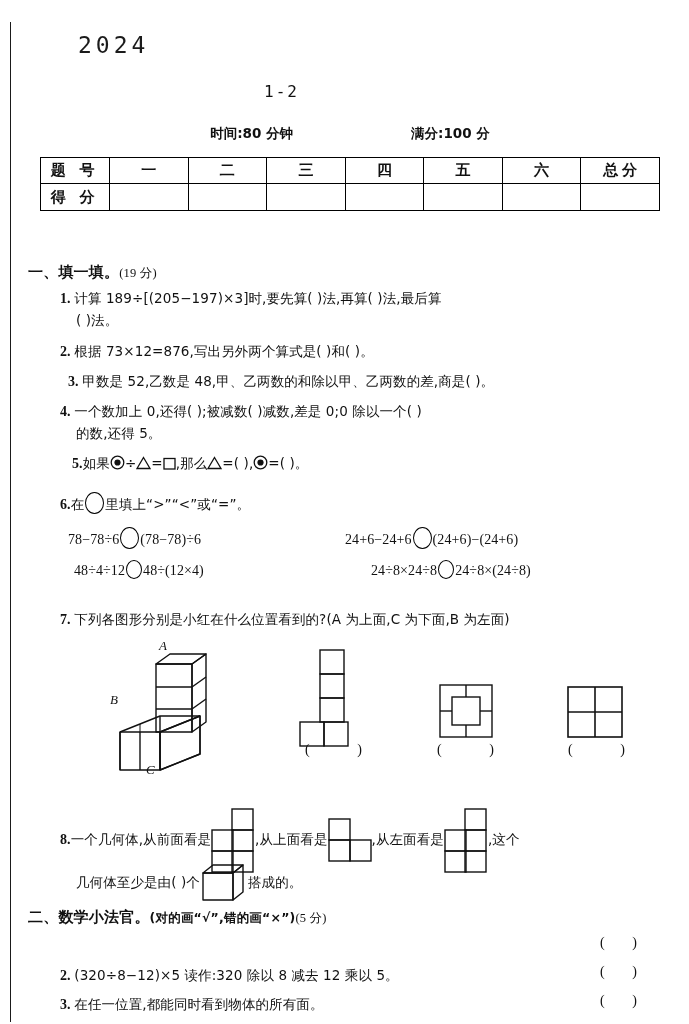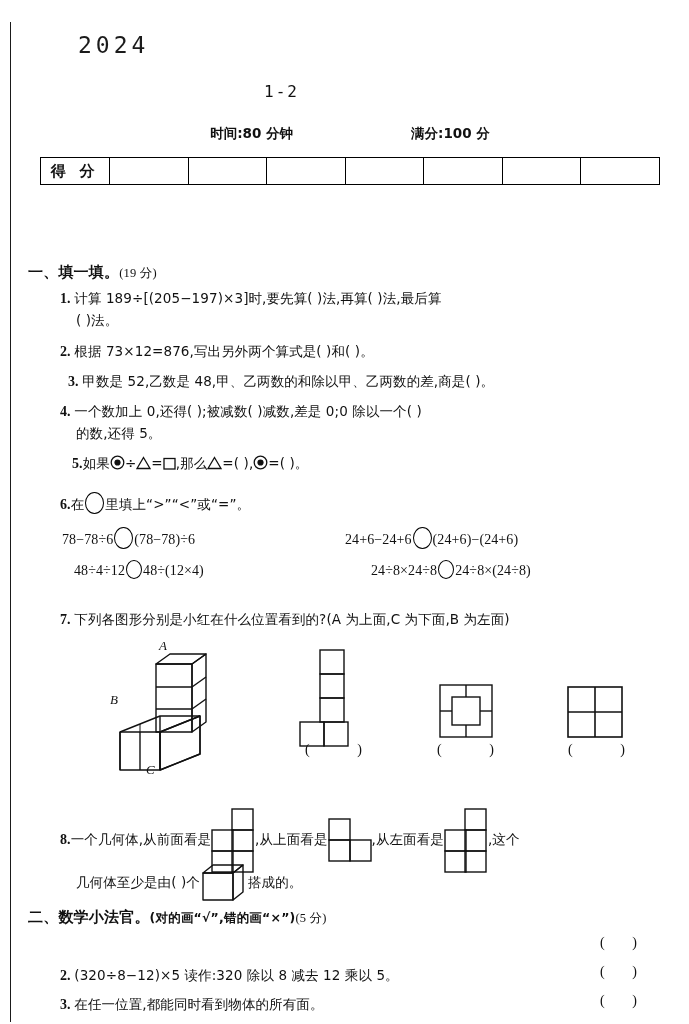--- a/index.html
+++ b/index.html
@@ -104,20 +104,30 @@
   <div class="year">2024</div>
   <div class="paper-no">1-2</div>
 
   <div class="meta-row">
     <span class="cjk">时间:80 分钟</span>
     <span class="cjk">满分:100 分</span>
   </div>
 
   <table class="score">
     <tbody>
+        <tr>
+      <td class="lbl">题 号</td>
+      <td>一</td>
+      <td>二</td>
+      <td>三</td>
+      <td>四</td>
+      <td>五</td>
+      <td>六</td>
+      <td>总 分</td>
+    </tr>
     <tr class="r2">
       <td class="lbl">得 分</td>
       <td></td>
       <td></td>
       <td></td>
       <td></td>
       <td></td>
       <td></td>
       <td></td>
     </tr>
@@ -167,21 +177,21 @@
         </svg></span><span class="cjk" style="font-weight:normal;">=(                ),</span><span class="bullseye"><svg width="15" height="15" viewBox="0 0 15 15">
           <circle cx="7.5" cy="7.5" r="6.3" fill="none" stroke="#111" stroke-width="1.3"></circle>
           <circle cx="7.5" cy="7.5" r="3.1" fill="#111"></circle>
         </svg></span><span class="cjk" style="font-weight:normal;">=(                )。</span>
   </div>
 
   <div class="q" style="top:492px;left:60px;width:620px;">
     <span class="num">6.</span><span class="cjk" style="font-weight:normal;">在</span><span class="ocirc"></span><span class="cjk" style="font-weight:normal;">里填上“&gt;”“&lt;”或“=”。</span>
   </div>
 
-  <div class="q" style="top:527px;left:62px;">
+  <div class="q" style="top:527px;left:68px;">
     <span>78−78÷6</span><span class="ocirc"></span><span>(78−78)÷6</span>
   </div>
   <div class="q" style="top:527px;left:345px;">
     <span>24+6−24+6</span><span class="ocirc"></span><span>(24+6)−(24+6)</span>
   </div>
   <div class="q" style="top:560px;left:74px;">
     <span>48÷4÷12</span><span class="ocirc sm"></span><span>48÷(12×4)</span>
   </div>
   <div class="q" style="top:560px;left:345px;margin-left:26px;">
     <span>24÷8×24÷8</span><span class="ocirc sm"></span><span>24÷8×(24÷8)</span>

